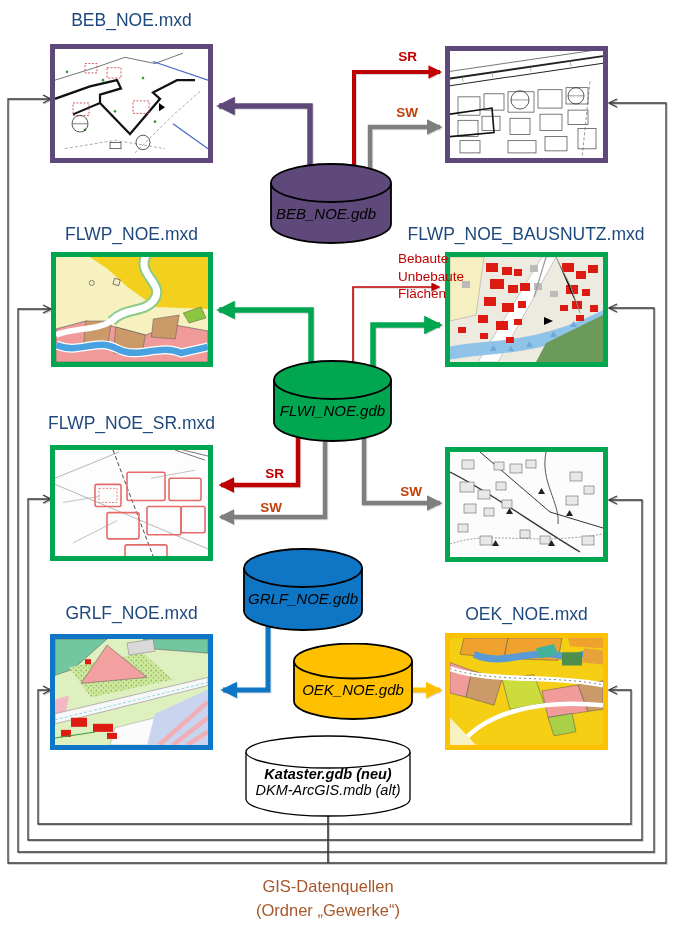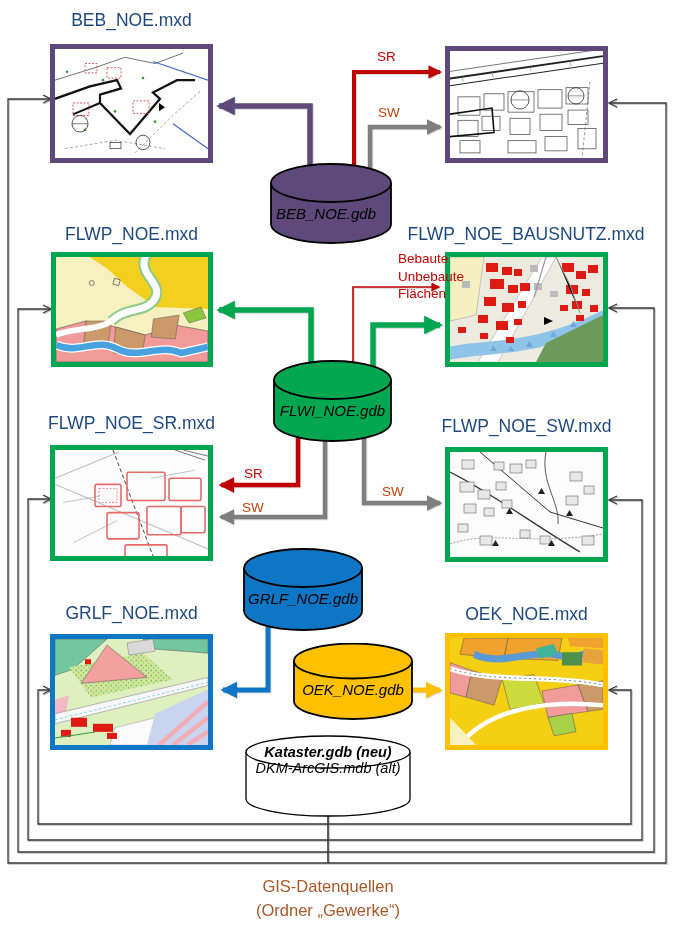--- a/index.html
+++ b/index.html
@@ -18,21 +18,21 @@
   .b-blue{border:5px solid #0E76C4;}
   .b-orange{border:5px solid #FFC000;}
   
   .cyl{position:absolute;z-index:4;}
   .cyl .lbl{position:absolute;left:0;right:0;text-align:center;font-style:italic;
             color:#000;font-size:15px;}
   
   .title{position:absolute;z-index:5;color:#1F497D;font-size:17.5px;text-align:center;
          white-space:nowrap;}
   
-  .alabel{position:absolute;z-index:5;font-size:13.5px;font-weight:normal;text-align:left;width:40px;}
+  .alabel{position:absolute;z-index:5;font-size:13.5px;font-weight:bold;text-align:right;width:40px;}
   .red{color:#C00000;}
   .gray{color:#c2410c;}
   .bebaute{position:absolute;z-index:5;color:#C00000;font-size:13.5px;line-height:17.5px;
            text-align:left;white-space:nowrap;margin-left:36px;}
   .kat-l1{font-weight:bold;font-style:italic;font-size:14.5px;}
   .kat-l2{font-style:italic;font-size:14.5px;}
   .kat-box{position:absolute;left:0;right:0;text-align:center;color:#000;}
   .caption{position:absolute;z-index:5;color:#A8572A;font-size:16.5px;line-height:23.5px;
            text-align:center;}
 </style>
@@ -93,21 +93,20 @@
       <polyline points="364,434 364,503 440,503" stroke="#7F7F7F" stroke-width="4.5" marker-end="url(#mGray)"></polyline>
       <polyline points="268,624 268,690 223,690" stroke="#0E76C4" stroke-width="5" marker-end="url(#mBlue)"></polyline>
       <polyline points="410,690 440,690" stroke="#FFC000" stroke-width="5" marker-end="url(#mOrange)"></polyline>
     </g>
   </svg>
 
   <div class="title" style="left:40px;top:10px;width:183px;">BEB_NOE.mxd</div>
   <div class="title" style="left:40px;top:224px;width:183px;">FLWP_NOE.mxd</div>
   <div class="title" style="left:396px;top:224px;width:260px;">FLWP_NOE_BAUSNUTZ.mxd</div>
   <div class="title" style="left:40px;top:413px;width:183px;">FLWP_NOE_SR.mxd</div>
-  <div class="title" style="left:435px;top:416px;width:183px;">FLWP_NOE_SW.mxd</div>
   <div class="title" style="left:40px;top:603px;width:183px;">GRLF_NOE.mxd</div>
   <div class="title" style="left:435px;top:604px;width:183px;">OEK_NOE.mxd</div>
 
   <div class="alabel red" style="left:377px;top:49px;">SR</div>
   <div class="alabel gray" style="left:378px;top:105px;">SW</div>
   <div class="bebaute" style="left:362px;top:250px;">
     <div>Bebaute</div>
     <div>Unbebaute</div>
     <div>Flächen</div>
   </div>
@@ -399,21 +398,21 @@
       <ellipse cx="60" cy="18" rx="59" ry="17.5" fill="#FFC000" stroke="#000" stroke-width="1.8"></ellipse>
     </svg>
     <div class="lbl" style="top:38px;">OEK_NOE.gdb</div>
   </div>
 
   <div class="cyl" style="left:245px;top:735px;width:166px;height:83px;">
     <svg width="166" height="83" viewBox="0 0 166 83">
       <path d="M1,17 L1,64 A82,17 0 0 0 165,64 L165,17" fill="#FFF" stroke="#000" stroke-width="1.3"></path>
       <ellipse cx="83" cy="17" rx="82" ry="16" fill="#FFF" stroke="#000" stroke-width="1.3"></ellipse>
     </svg>
-    <div class="kat-box" style="top:9px;">
+    <div class="kat-box" style="top:31px;">
       <div class="kat-l1">Kataster.gdb (neu)</div>
       <div class="kat-l2">DKM-ArcGIS.mdb (alt)</div>
     </div>
   </div>
 
   <div class="caption" style="left:168px;top:875px;width:320px;">
     <div>GIS-Datenquellen</div>
     <div>(Ordner „Gewerke“)</div>
   </div>
 

